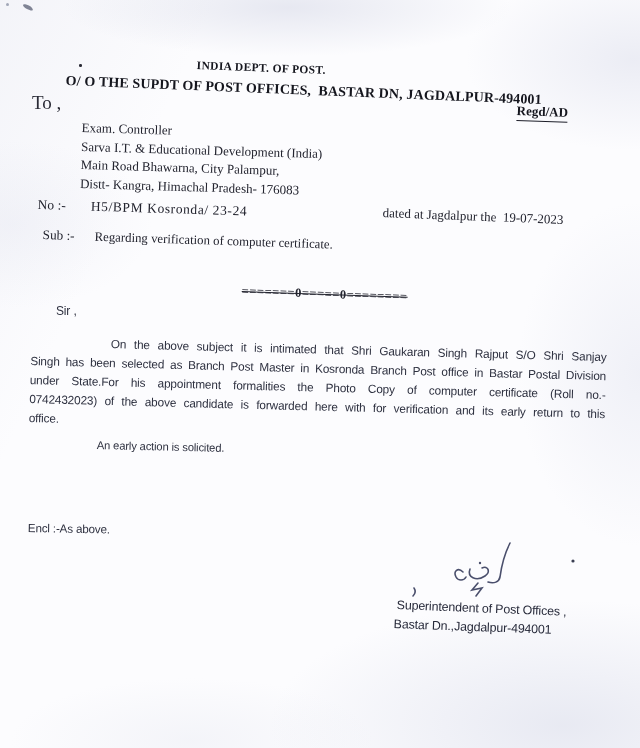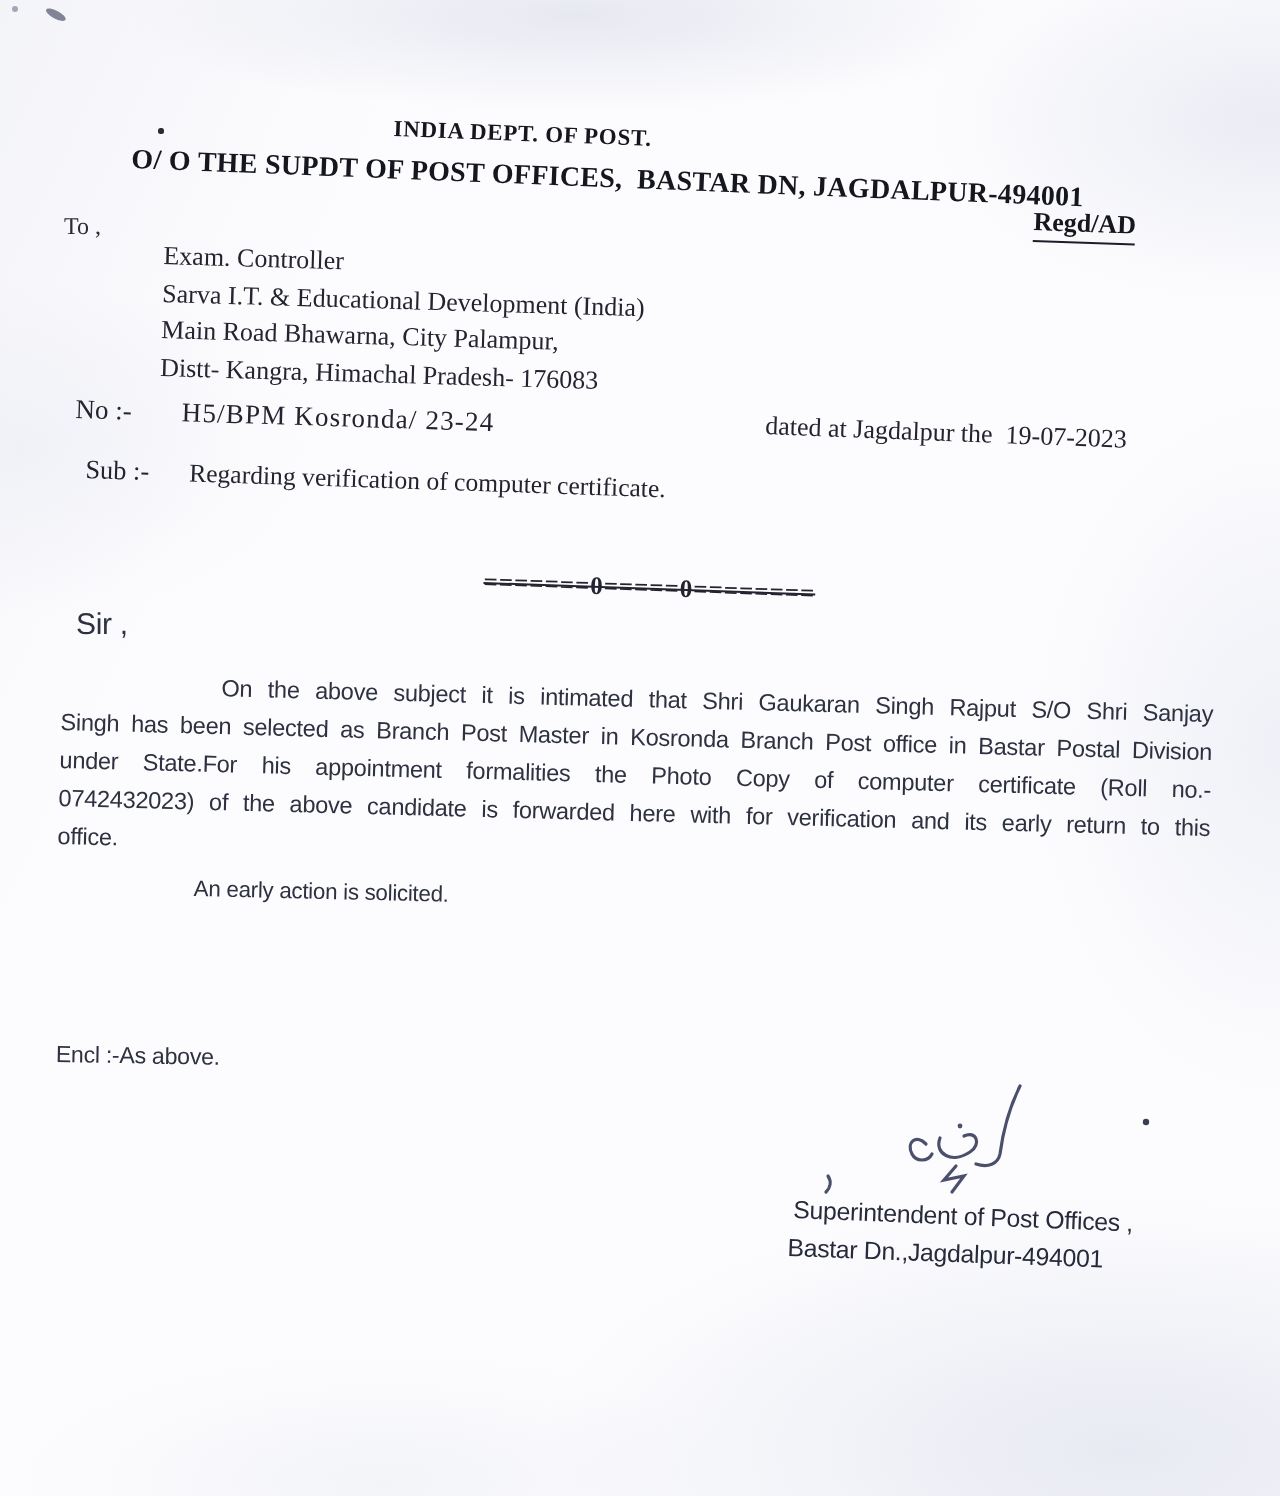--- a/index.html
+++ b/index.html
@@ -22,30 +22,30 @@
   .serif{font-family:"Liberation Serif", serif;}
   .sans{font-family:"Liberation Sans", sans-serif;letter-spacing:-.15px;}
   .pre{white-space:pre;}
 
   .speck1{left:6px;top:3px;width:3px;height:3px;border-radius:50%;background:#8d93a6;opacity:.8;}
   .speck2{left:24px;top:3px;width:11px;height:4px;border-radius:50%;background:#6b7082;opacity:.85;transform:rotate(28deg);}
   .odot{left:79px;top:64px;width:2.5px;height:2.5px;border-radius:50%;background:#2a2b36;}
 
   .hdr1{left:197px;top:59px;font-size:11.5px;font-weight:bold;letter-spacing:.35px;color:#15161e;transform:rotate(2.2deg);}
   .hdr2{left:66px;top:73px;font-size:14px;font-weight:bold;letter-spacing:.15px;color:#15161e;transform:rotate(2.3deg);}
-  .to{left:32px;top:106px;font-size:12px;color:#2a2b36;}
+  .to{left:32px;top:92px;font-size:19px;color:#2a2b36;}
   .regd{left:517px;top:103px;font-size:13px;font-weight:bold;color:#15161e;border-bottom:1.5px solid #1c1d28;padding-bottom:1px;transform:rotate(2deg);}
   .addr{left:82px;top:119px;font-size:13px;line-height:18.6px;color:#23242f;transform:rotate(1.7deg);}
   .refline{left:38px;top:197px;font-size:13.5px;color:#23242f;transform:rotate(1.8deg);}
   .refline .val{margin-left:25px;letter-spacing:.6px;}
   .date{left:383px;top:205px;font-size:13px;color:#23242f;transform:rotate(2.2deg);}
   .subline{left:43px;top:227px;font-size:13.2px;color:#23242f;transform:rotate(1.9deg);}
   .subline .val{margin-left:20px;font-size:12.8px;}
   .sep{left:242px;top:284px;font-size:12.5px;font-weight:bold;color:#23242f;letter-spacing:.5px;text-decoration:line-through;transform:rotate(2deg);}
-  .sir{left:38px;top:304px;font-size:15px;color:#2e3140;}
+  .sir{left:56px;top:304px;font-size:12px;color:#2e3140;}
   .para{left:31px;top:333px;width:576px;font-size:11.8px;line-height:19.1px;color:#2e3140;word-spacing:1.4px;transform:rotate(1.5deg);}
   .pl{text-align:justify;text-align-last:justify;}
   .pl.first{text-indent:80px;}
   .pl.last{text-align-last:left;}
   .closing{left:97px;top:439px;font-size:11.2px;color:#2e3140;transform:rotate(1.3deg);}
   .encl{left:28px;top:521px;font-size:11.6px;color:#2e3140;transform:rotate(1deg);}
   .sig{left:408px;top:538px;}
   .sig1{left:397px;top:598px;font-size:12.4px;color:#272a3a;transform:rotate(2.3deg);}
   .sig2{left:394px;top:617px;font-size:12.4px;color:#272a3a;transform:rotate(2.1deg);}
 </style>

